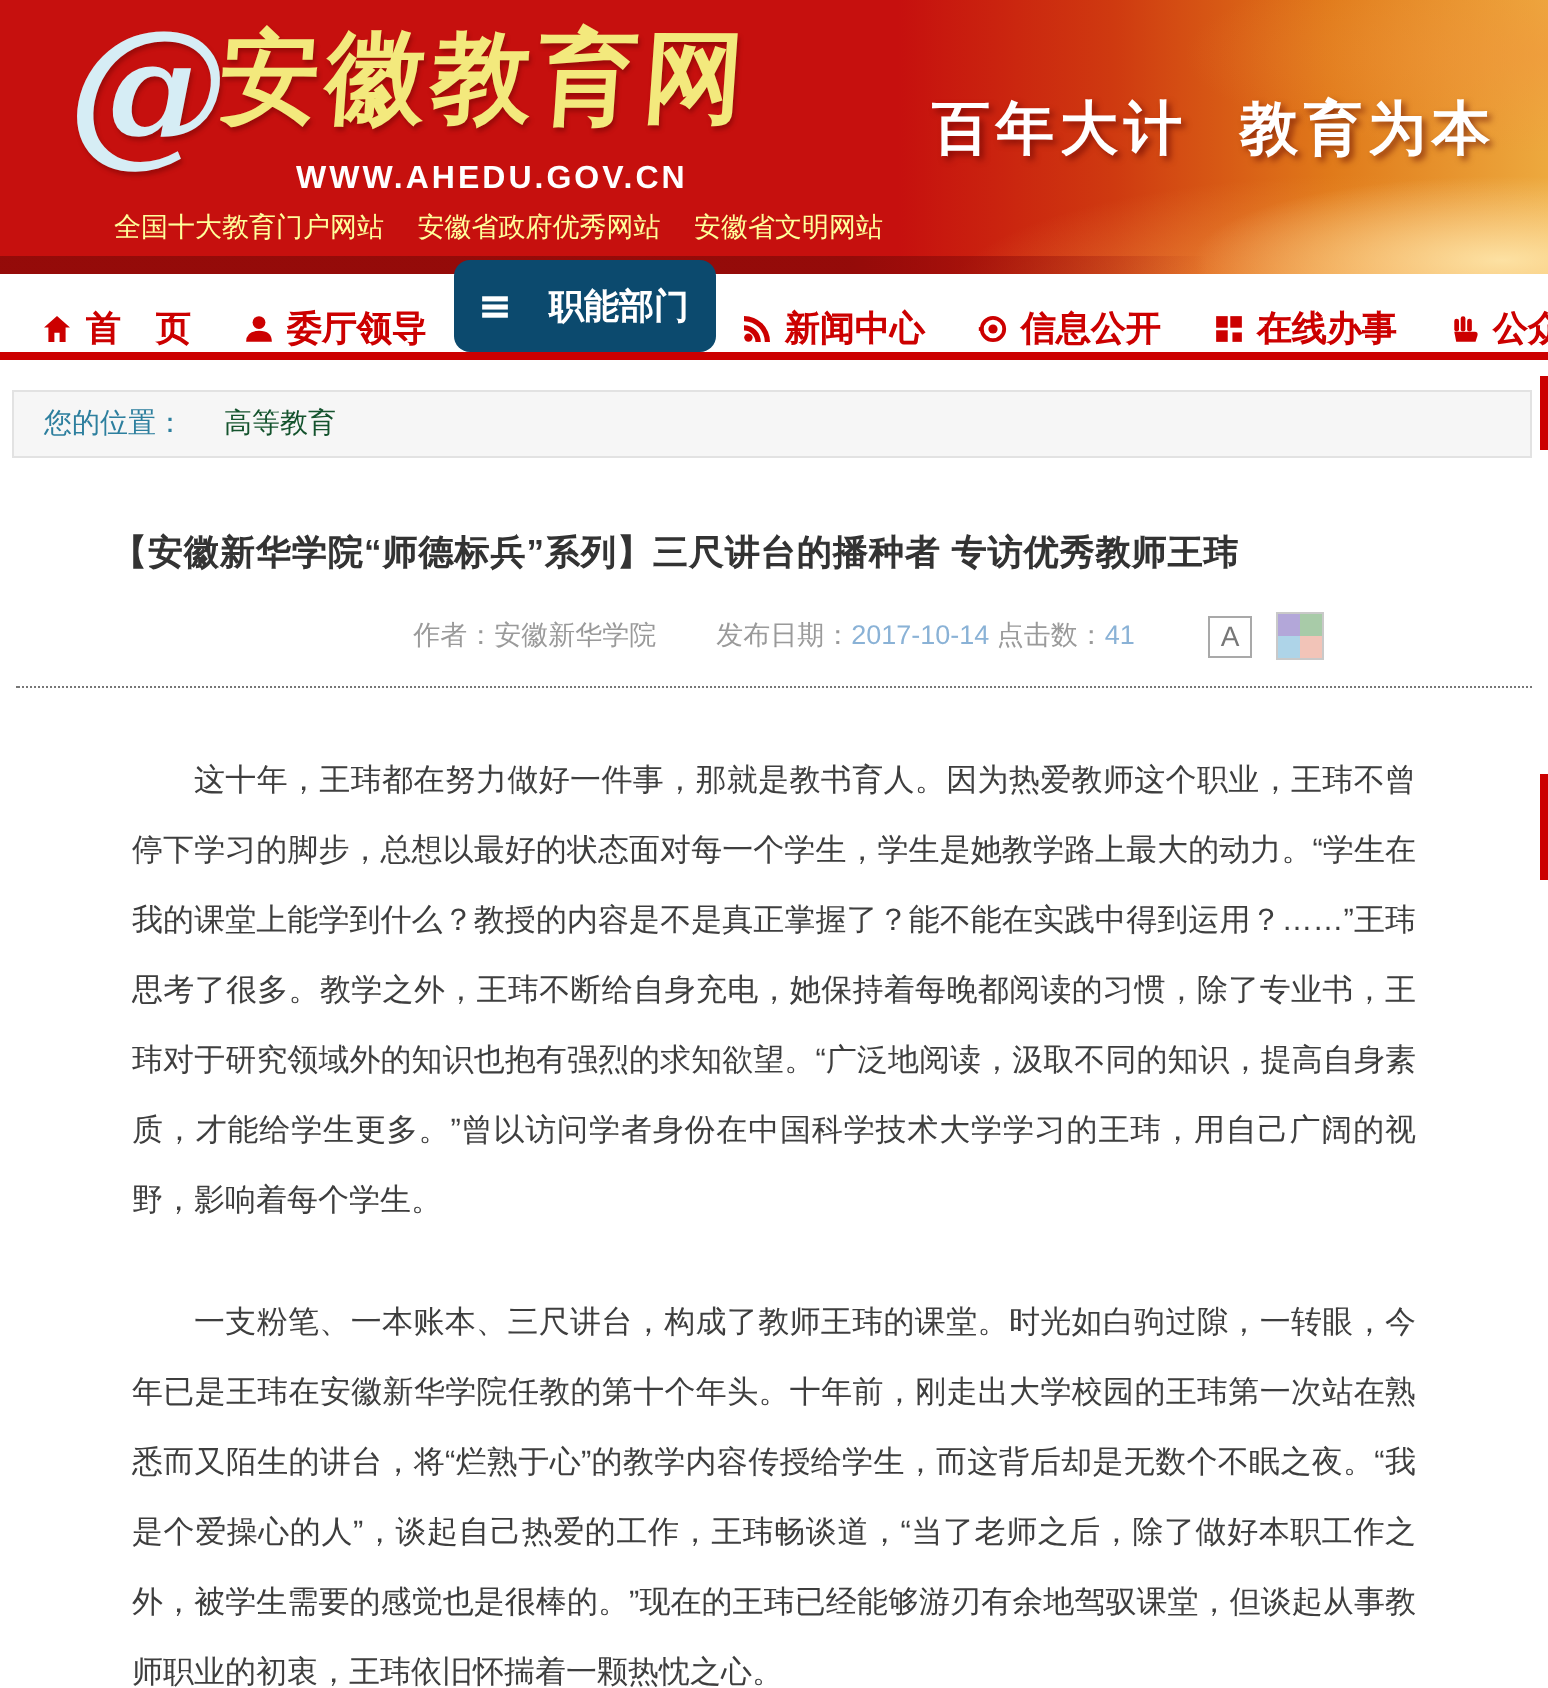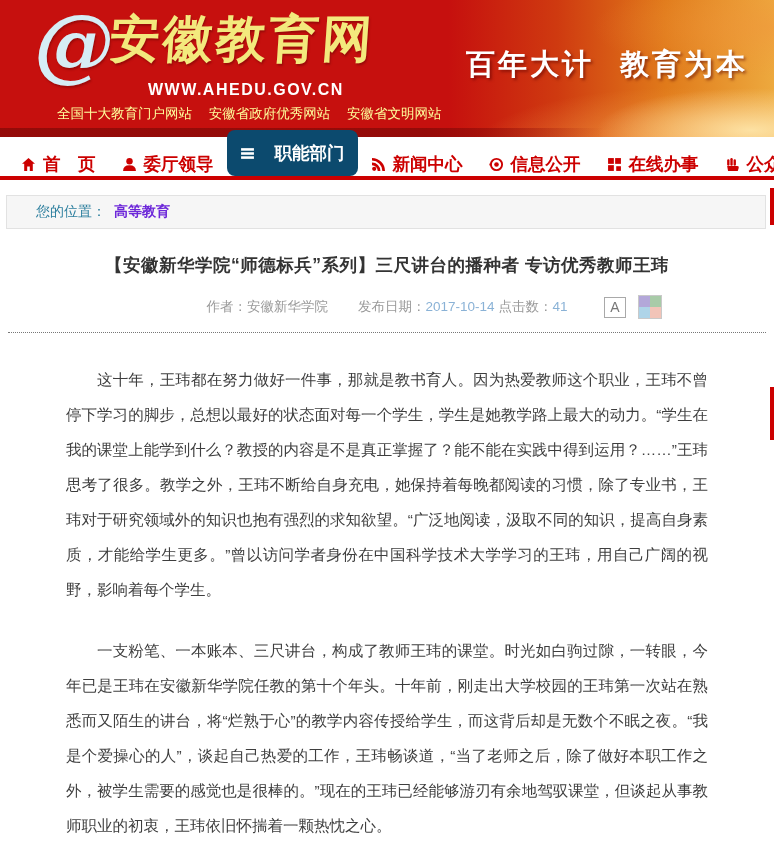--- a/index.html
+++ b/index.html
@@ -51,28 +51,28 @@
     color:#cc0000; font-weight:bold; font-size:17.5px; cursor:pointer; flex:0 0 auto;
   }
   .nav-item svg { flex:0 0 auto; }
   .nav-item.active {
     background:#0c4a6e; color:#fff; border-radius:8px; padding:11px 13px; position:relative; z-index:4;gap:20px;
   }
   .nav-underline { height:4px; background:#cc0000; position:relative; z-index:2; }
   
   .breadcrumb {
     margin:15px 8px 0 6px; height:32px; background:#f6f6f6; border:1px solid #e2e2e2;
-    display:flex; align-items:center; padding-left:29px; font-size:14px; gap:8px;
+    display:flex; align-items:center; padding-left:15px; font-size:14px; gap:20px;
   }
   .breadcrumb .bc-label { color:#2d7f9e; }
-  .breadcrumb .bc-value { color:#6d28d9;font-weight:bold; }
+  .breadcrumb .bc-value { color:#14532d; }
   
   .article { padding:0 6px; }
   .article-title {
-    margin:24px 50px 0; text-align:center; font-size:17.5px; font-weight:bold;
+    margin:35px 50px 0; text-align:left; font-size:17.5px; font-weight:bold;
     color:#333; letter-spacing:.5px;
   }
   .meta-row { position:relative; margin-top:17px; height:26px; }
   .meta-text { text-align:center; font-size:13.5px; color:#9a9a9a; line-height:26px; }
   .meta-text .meta-val { color:#8ab2d6; }
   .meta-text .wide-gap { display:inline-block; width:30px; }
   .meta-tools { position:absolute; right:106px; top:1px; display:flex; gap:12px; align-items:center; }
   .font-size-tool {
     width:20px; height:19px; border:1px solid #a9a9a9; background:#fff; color:#777;
     font-size:14px; line-height:19px; text-align:center; cursor:pointer;

